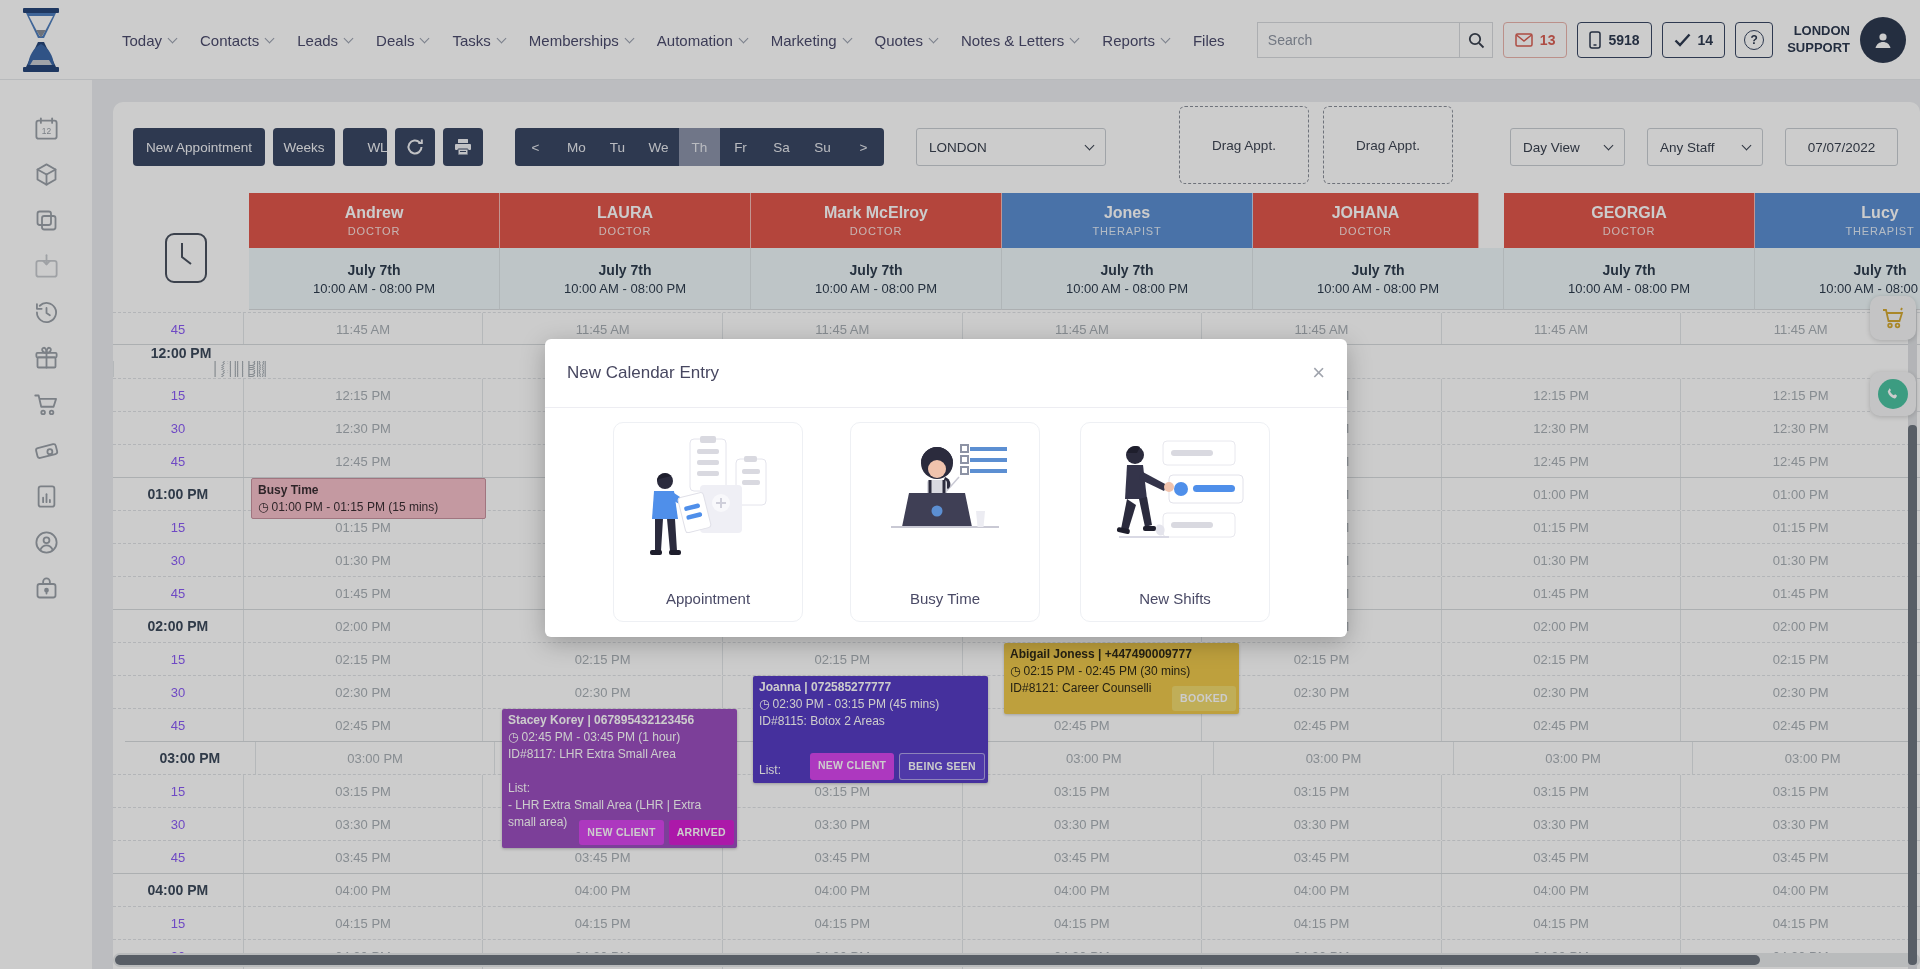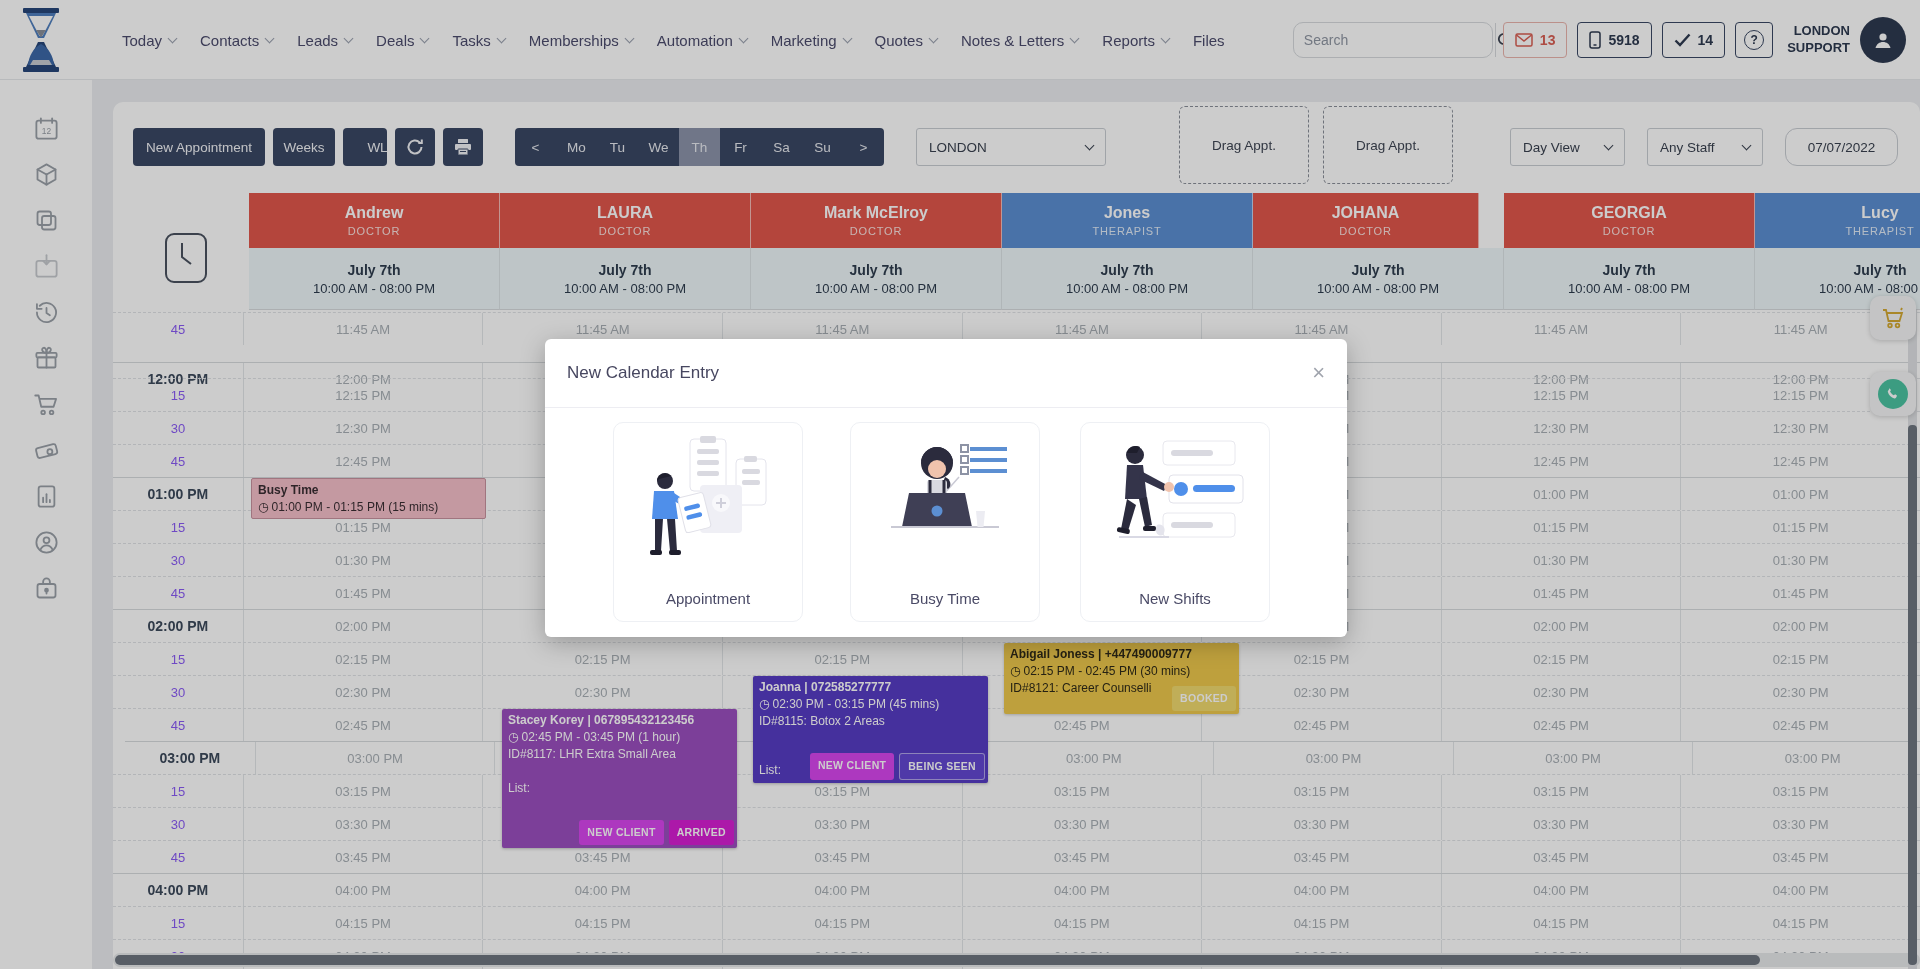--- a/index.html
+++ b/index.html
@@ -7,21 +7,21 @@
   body { font-family:"Liberation Sans","DejaVu Sans",sans-serif; background:#ebedf0; }
   #app { position:relative; width:1920px; height:969px; overflow:hidden; background:#ebedf0; }
 
   
   .topbar { position:absolute; left:0; top:0; width:1920px; height:80px; background:#fff; border-bottom:1px solid #e7e9ec; z-index:5; }
   .logo { position:absolute; left:14px; top:6px; width:54px; height:68px; }
   .nav { position:absolute; left:122px; top:0; height:80px; display:flex; align-items:center; gap:24px; }
   .nav-item { display:flex; align-items:center; gap:7px; font-size:15px; color:#4c4c6d; font-weight:500; cursor:pointer; white-space:nowrap; }
   .caret { width:7px; height:7px; border-right:1.6px solid #9aa0ae; border-bottom:1.6px solid #9aa0ae; transform:rotate(45deg); margin-top:-4px; }
   .top-right { position:absolute; right:14px; top:0; height:80px; display:flex; align-items:center; gap:10px; }
-  .searchbox { width:200px; height:36px; border:1px solid #d7dade; border-radius:10px; display:flex; align-items:center; background:#fff; }
+  .searchbox { width:236px; height:36px; border:1px solid #d7dade; border-radius:0; display:flex; align-items:center; background:#fff; }
   .searchbox input { flex:1; border:0; outline:0; padding:0 10px; font-size:14px; color:#3a4250; font-family:inherit; background:transparent; }
   .searchbox input::placeholder { color:#8f96a3; }
   .search-btn { width:40px; height:100%; border-left:1px solid #d7dade; display:flex; align-items:center; justify-content:center; cursor:pointer; }
   .tbadge { height:36px; border-radius:4px; display:flex; align-items:center; gap:7px; padding:0 11px; font-size:14px; font-weight:700; cursor:pointer; background:#fff; }
   .tbadge.mail { border:1.5px solid #eab4ad; color:#d95f54; }
   .tbadge.dark { border:1.5px solid #3a4864; color:#2e3a50; }
   .help-badge { width:38px; justify-content:center; padding:0; }
   .help-circle { width:20px; height:20px; border:1.5px solid #3a4864; border-radius:50%; display:flex; align-items:center; justify-content:center; font-size:12px; font-weight:700; color:#2e3a50; }
   .user-name { text-align:right; font-size:13px; font-weight:700; color:#2e3a50; line-height:1.3; margin-left:4px; }
   .avatar { width:46px; height:46px; border-radius:50%; background:#2e3a50; display:flex; align-items:center; justify-content:center; cursor:pointer; }
@@ -36,21 +36,21 @@
   .panel { position:absolute; left:113px; top:102px; width:1807px; height:867px; background:#fff; border-radius:10px 10px 0 0; overflow:hidden; }
 
   
   .btn { position:absolute; top:26px; height:38px; background:#3a4864; color:#f2f3f7; border:0; border-radius:4px; font-size:13.5px; font-family:inherit; cursor:pointer; display:flex; align-items:center; justify-content:center; }
   .daygroup { position:absolute; left:402px; top:26px; height:38px; background:#3a4864; border-radius:4px; display:flex; overflow:hidden; }
   .daycell { min-width:41px; padding:0 6px; display:flex; align-items:center; justify-content:center; color:#e8eaf0; font-size:13.5px; cursor:pointer; }
   .daycell.active { background:#8c94ab; }
   .select { position:absolute; top:26px; height:38px; background:#fff; border:1px solid #c9cdd3; border-radius:3px; display:flex; align-items:center; justify-content:space-between; padding:0 12px; font-size:13.5px; color:#3a4250; cursor:pointer; }
   .select .caret { border-color:#3a4250; }
   .dragbox { position:absolute; top:4px; width:130px; height:78px; border:1.5px dashed #8a8f99; border-radius:6px; display:flex; align-items:center; justify-content:center; font-size:13.5px; color:#3f4654; cursor:grab; background:transparent; }
-  .datefield { position:absolute; top:26px; height:38px; background:#fff; border:1px solid #c9cdd3; border-radius:12px; font-size:13.5px; color:#3a4250; text-align:center; width:113px; font-family:inherit; }
+  .datefield { position:absolute; top:26px; height:38px; background:#fff; border:1px solid #c9cdd3; border-radius:3px; font-size:13.5px; color:#3a4250; text-align:center; width:113px; font-family:inherit; }
 
   
   .staff-col { position:absolute; top:91px; height:55px; display:flex; flex-direction:column; align-items:center; justify-content:center; color:#fff; border-right:1px solid rgba(255,255,255,.6); }
   .staff-col.doctor { background:#e2574b; }
   .staff-col.therapist { background:#5c8fd2; }
   .staff-name { font-size:16px; font-weight:700; }
   .staff-role { font-size:11px; letter-spacing:.8px; color:rgba(255,255,255,.82); margin-top:3px; }
   .date-cell { position:absolute; top:146px; height:62px; background:#eef7f9; border-right:1px solid #dde4e6; border-bottom:1px solid #d8dbde; display:flex; flex-direction:column; align-items:center; justify-content:center; color:#2e3c4e; }
   .date-d { font-size:14px; font-weight:700; }
   .date-t { font-size:13px; margin-top:3px; }
@@ -416,21 +416,21 @@
         <div class="grid-row minor" style="top: 210px;">
           <div class="gut minor">45</div>
           <div class="slot">11:45 AM</div>
           <div class="slot">11:45 AM</div>
           <div class="slot">11:45 AM</div>
           <div class="slot">11:45 AM</div>
           <div class="slot">11:45 AM</div>
           <div class="slot">11:45 AM</div>
           <div class="slot">11:45 AM</div>
         </div>
-        <div class="grid-row major" style="top: 260px;">
+        <div class="grid-row major" style="top: 242px; flex-direction: column;">
           <div class="gut major">12:00 PM</div>
           <div class="slot">12:00 PM</div>
           <div class="slot">12:00 PM</div>
           <div class="slot">12:00 PM</div>
           <div class="slot">12:00 PM</div>
           <div class="slot">12:00 PM</div>
           <div class="slot">12:00 PM</div>
           <div class="slot">12:00 PM</div>
         </div>
         <div class="grid-row minor" style="top: 276px;">
@@ -618,20 +618,21 @@
         <div class="appt busy" style="left: 138px; top: 376px; height: 41px;">
           <div class="t">Busy Time</div>
           <div><span class="clk">◷</span><span>01:00 PM - 01:15 PM (15 mins)</span></div>
         </div>
         <div class="appt purple" style="left: 389px; top: 607px; height: 139px;">
           <div class="t">Stacey Korey | 067895432123456</div>
           <div><span class="clk">◷</span><span>02:45 PM - 03:45 PM (1 hour)</span></div>
           <div>ID#8117: LHR Extra Small Area</div>
           <div class="spacer"></div>
           <div>List:</div>
+          <div>- LHR Extra Small Area (LHR | Extra small area)</div>
           <div class="badges">
             <span class="badge blue">NEW CLIENT</span>
             <span class="badge magenta">ARRIVED</span>
           </div>
         </div>
         <div class="appt indigo" style="left: 640px; top: 574px; height: 107px;">
           <div class="t">Joanna | 072585277777</div>
           <div><span class="clk">◷</span><span>02:30 PM - 03:15 PM (45 mins)</span></div>
           <div>ID#8115: Botox 2 Areas</div>
           <div class="list-bl">List:</div>

